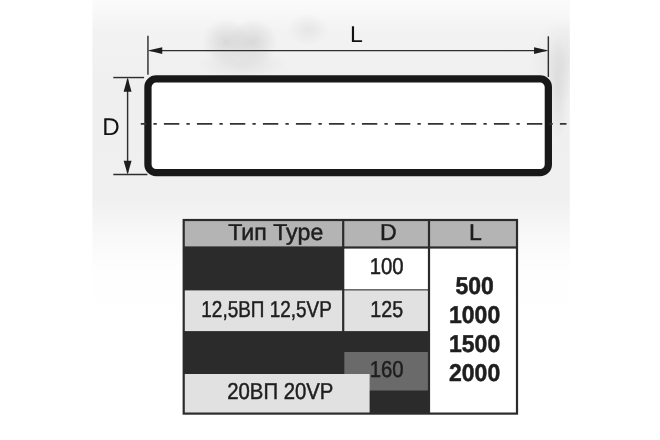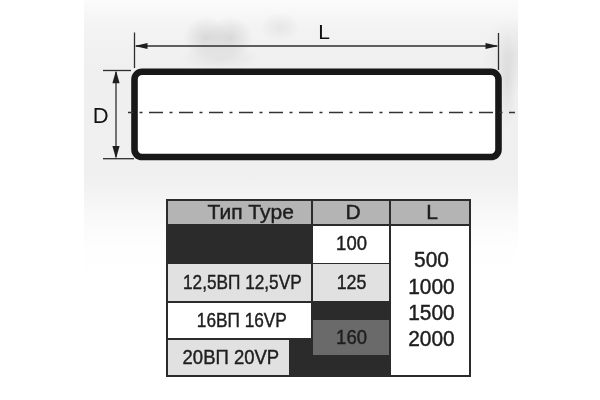--- a/index.html
+++ b/index.html
@@ -75,30 +75,27 @@
       </div>
 
     <div class="cell" style="left:2px;top:65.6px;width:143.6px;height:36.2px;background:#e1e1e1;align-items:center;">
         <span class="sx" style="margin-left:5px;transform:scaleX(0.82);">12,5ВП 12,5VP</span>
       </div>
 
     <div class="cell" style="left:147.6px;top:65.6px;width:76px;height:36.2px;background:#e1e1e1;">
         <span class="sx" style="transform:scaleX(0.85);">125</span>
       </div>
 
-    <div class="cell" style="left:2px;top:103.8px;width:143.6px;height:35.6px;background:#ffffff;">
-        <span class="sx" style="margin-left:5px;transform:scaleX(0.82);">16ВП 16VP</span>
-      </div>
 
     <div class="cell" style="left:147.6px;top:103.8px;width:76px;height:35.6px;background:#4d7c0f;margin-top:17px;">
         <span class="sx" style="transform:scaleX(0.88);">160</span>
       </div>
 
-    <div class="cell" style="left:2px;top:141.4px;width:121px;height:35.2px;background:#e1e1e1;">
+    <div class="cell" style="left:2px;top:141.4px;width:168px;height:35.2px;background:#e1e1e1;">
         <span class="sx" style="margin-left:5px;transform:scaleX(0.88);">20ВП 20VP</span>
       </div>
 
 
-    <div class="cell" style="left:225.6px;top:26.9px;width:77.3px;height:149.7px;background:#ffffff;">
+    <div class="cell" style="left:225.6px;top:26.9px;width:77.3px;height:149.7px;background:#ffffff;font-weight:bold;">
       <div class="sx" style="text-align:center;line-height:26.2px;font-size:22px;transform:scaleX(0.95);margin-left:2px;">500<br>1000<br>1500<br>2000</div>
     </div>
   </div>
 </div>
 
 </body></html>

